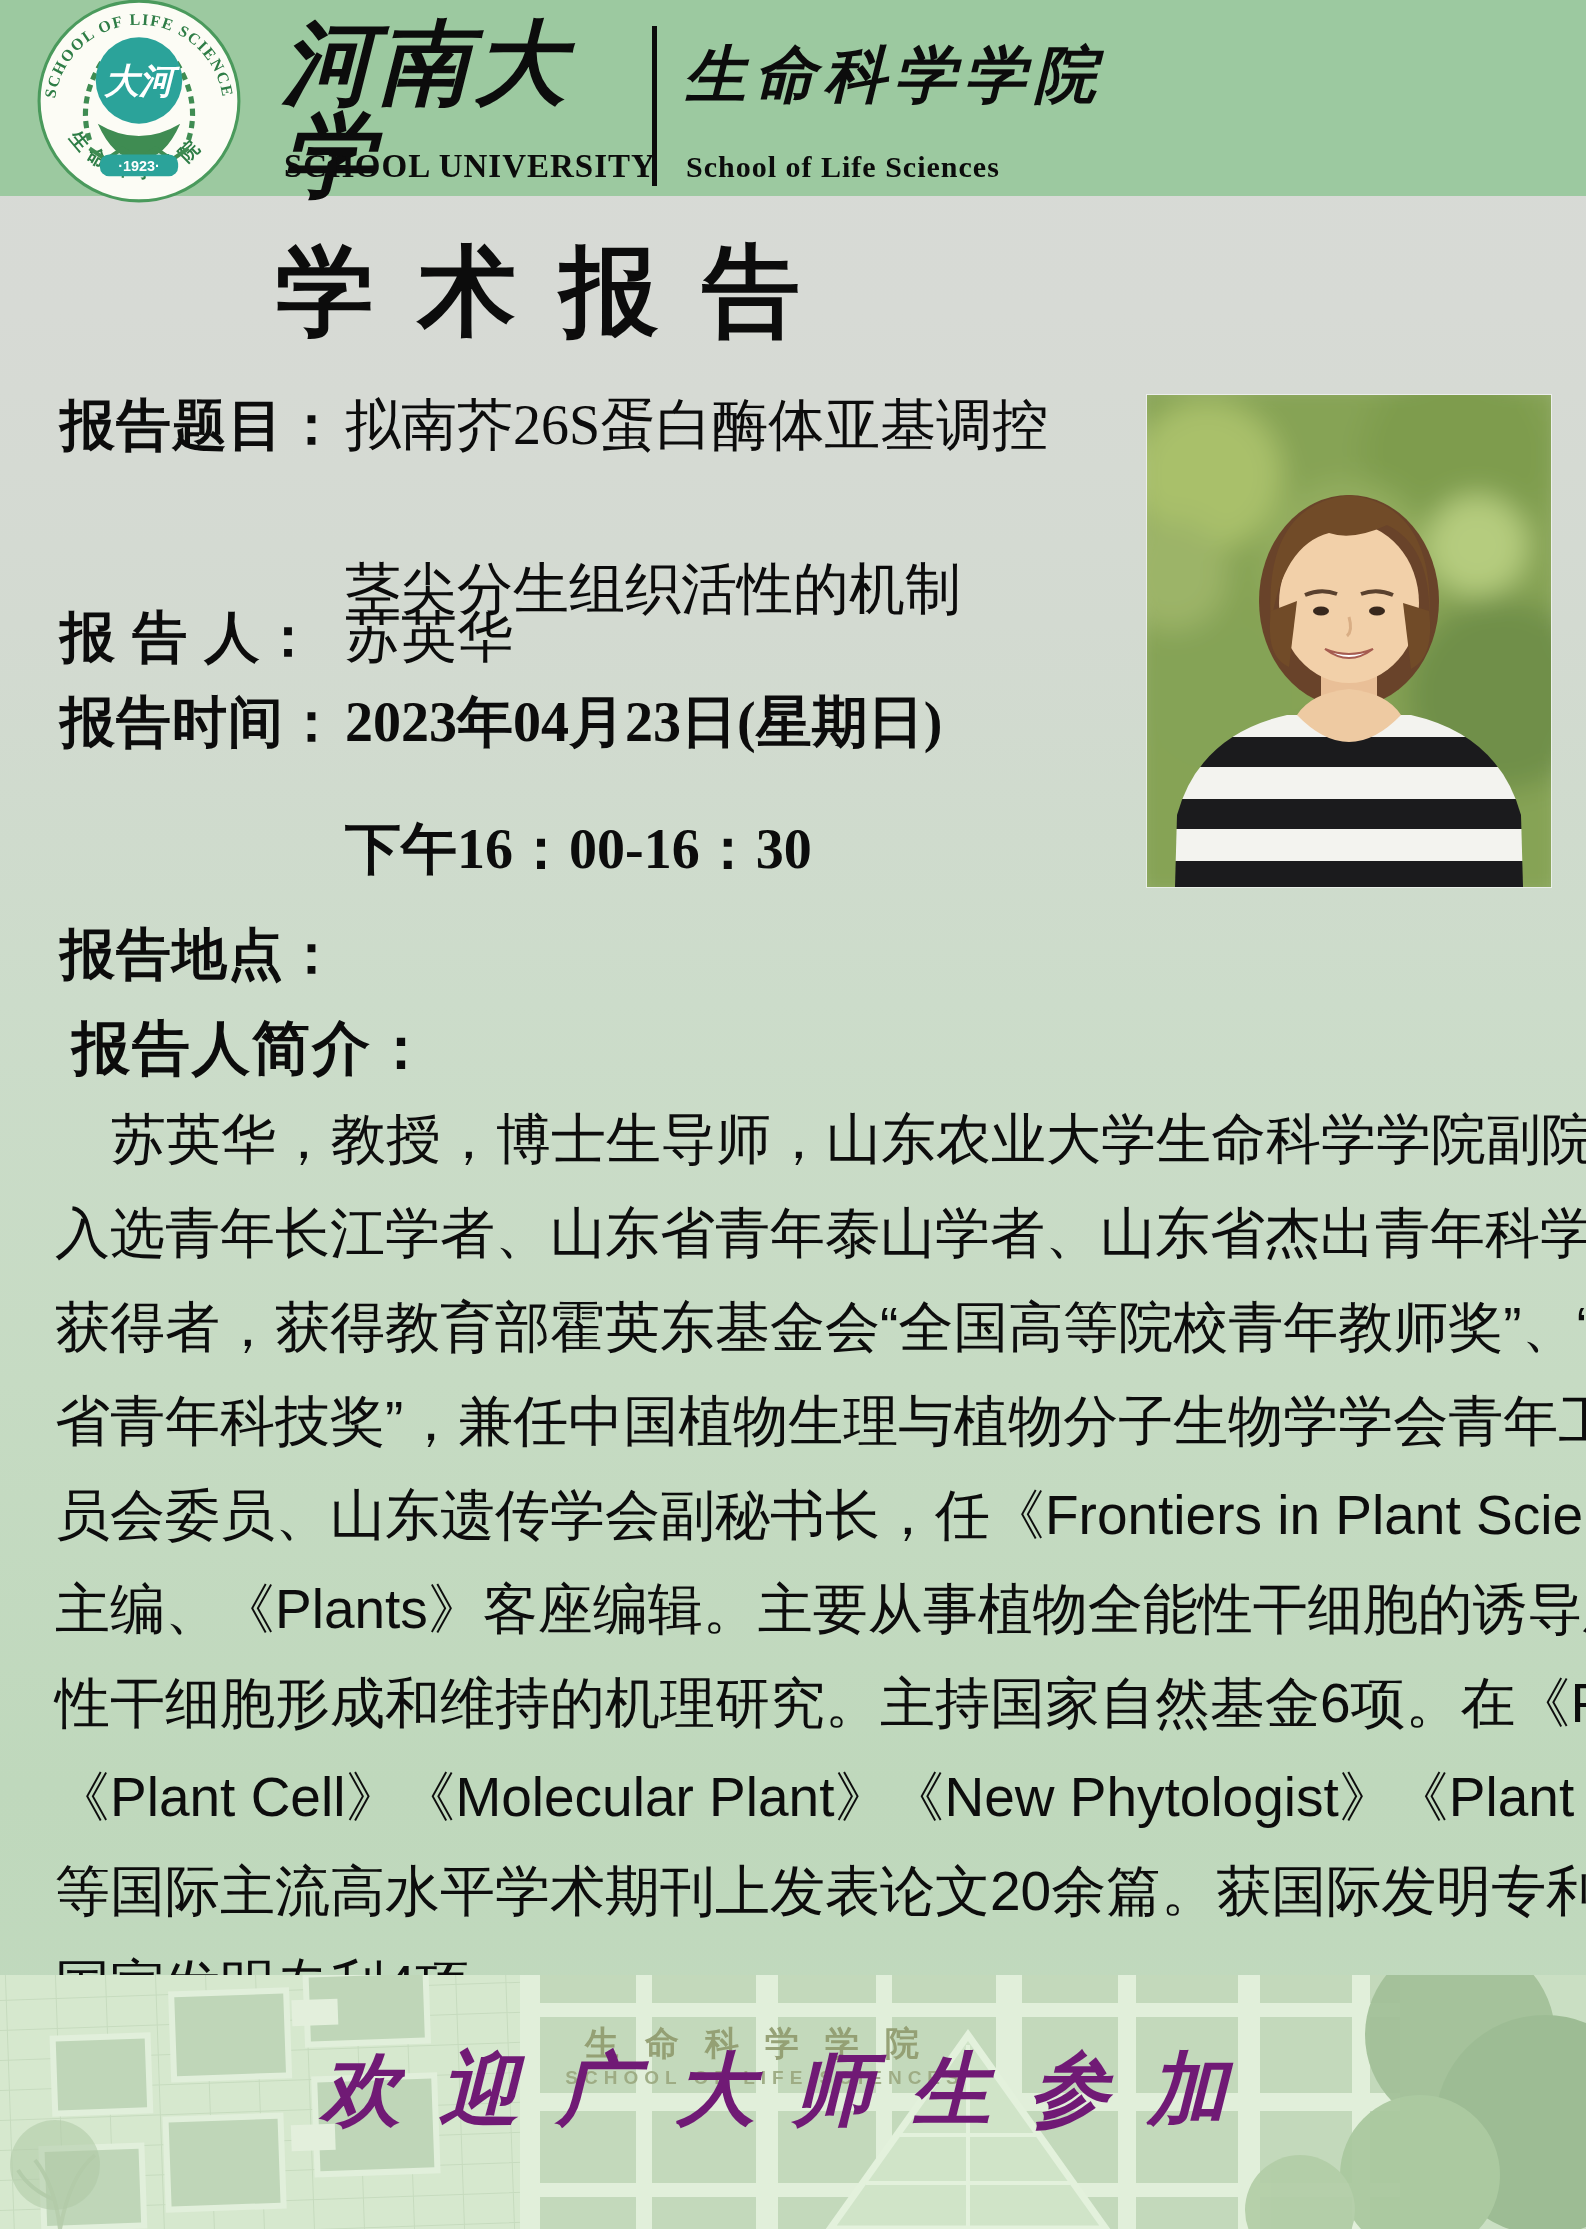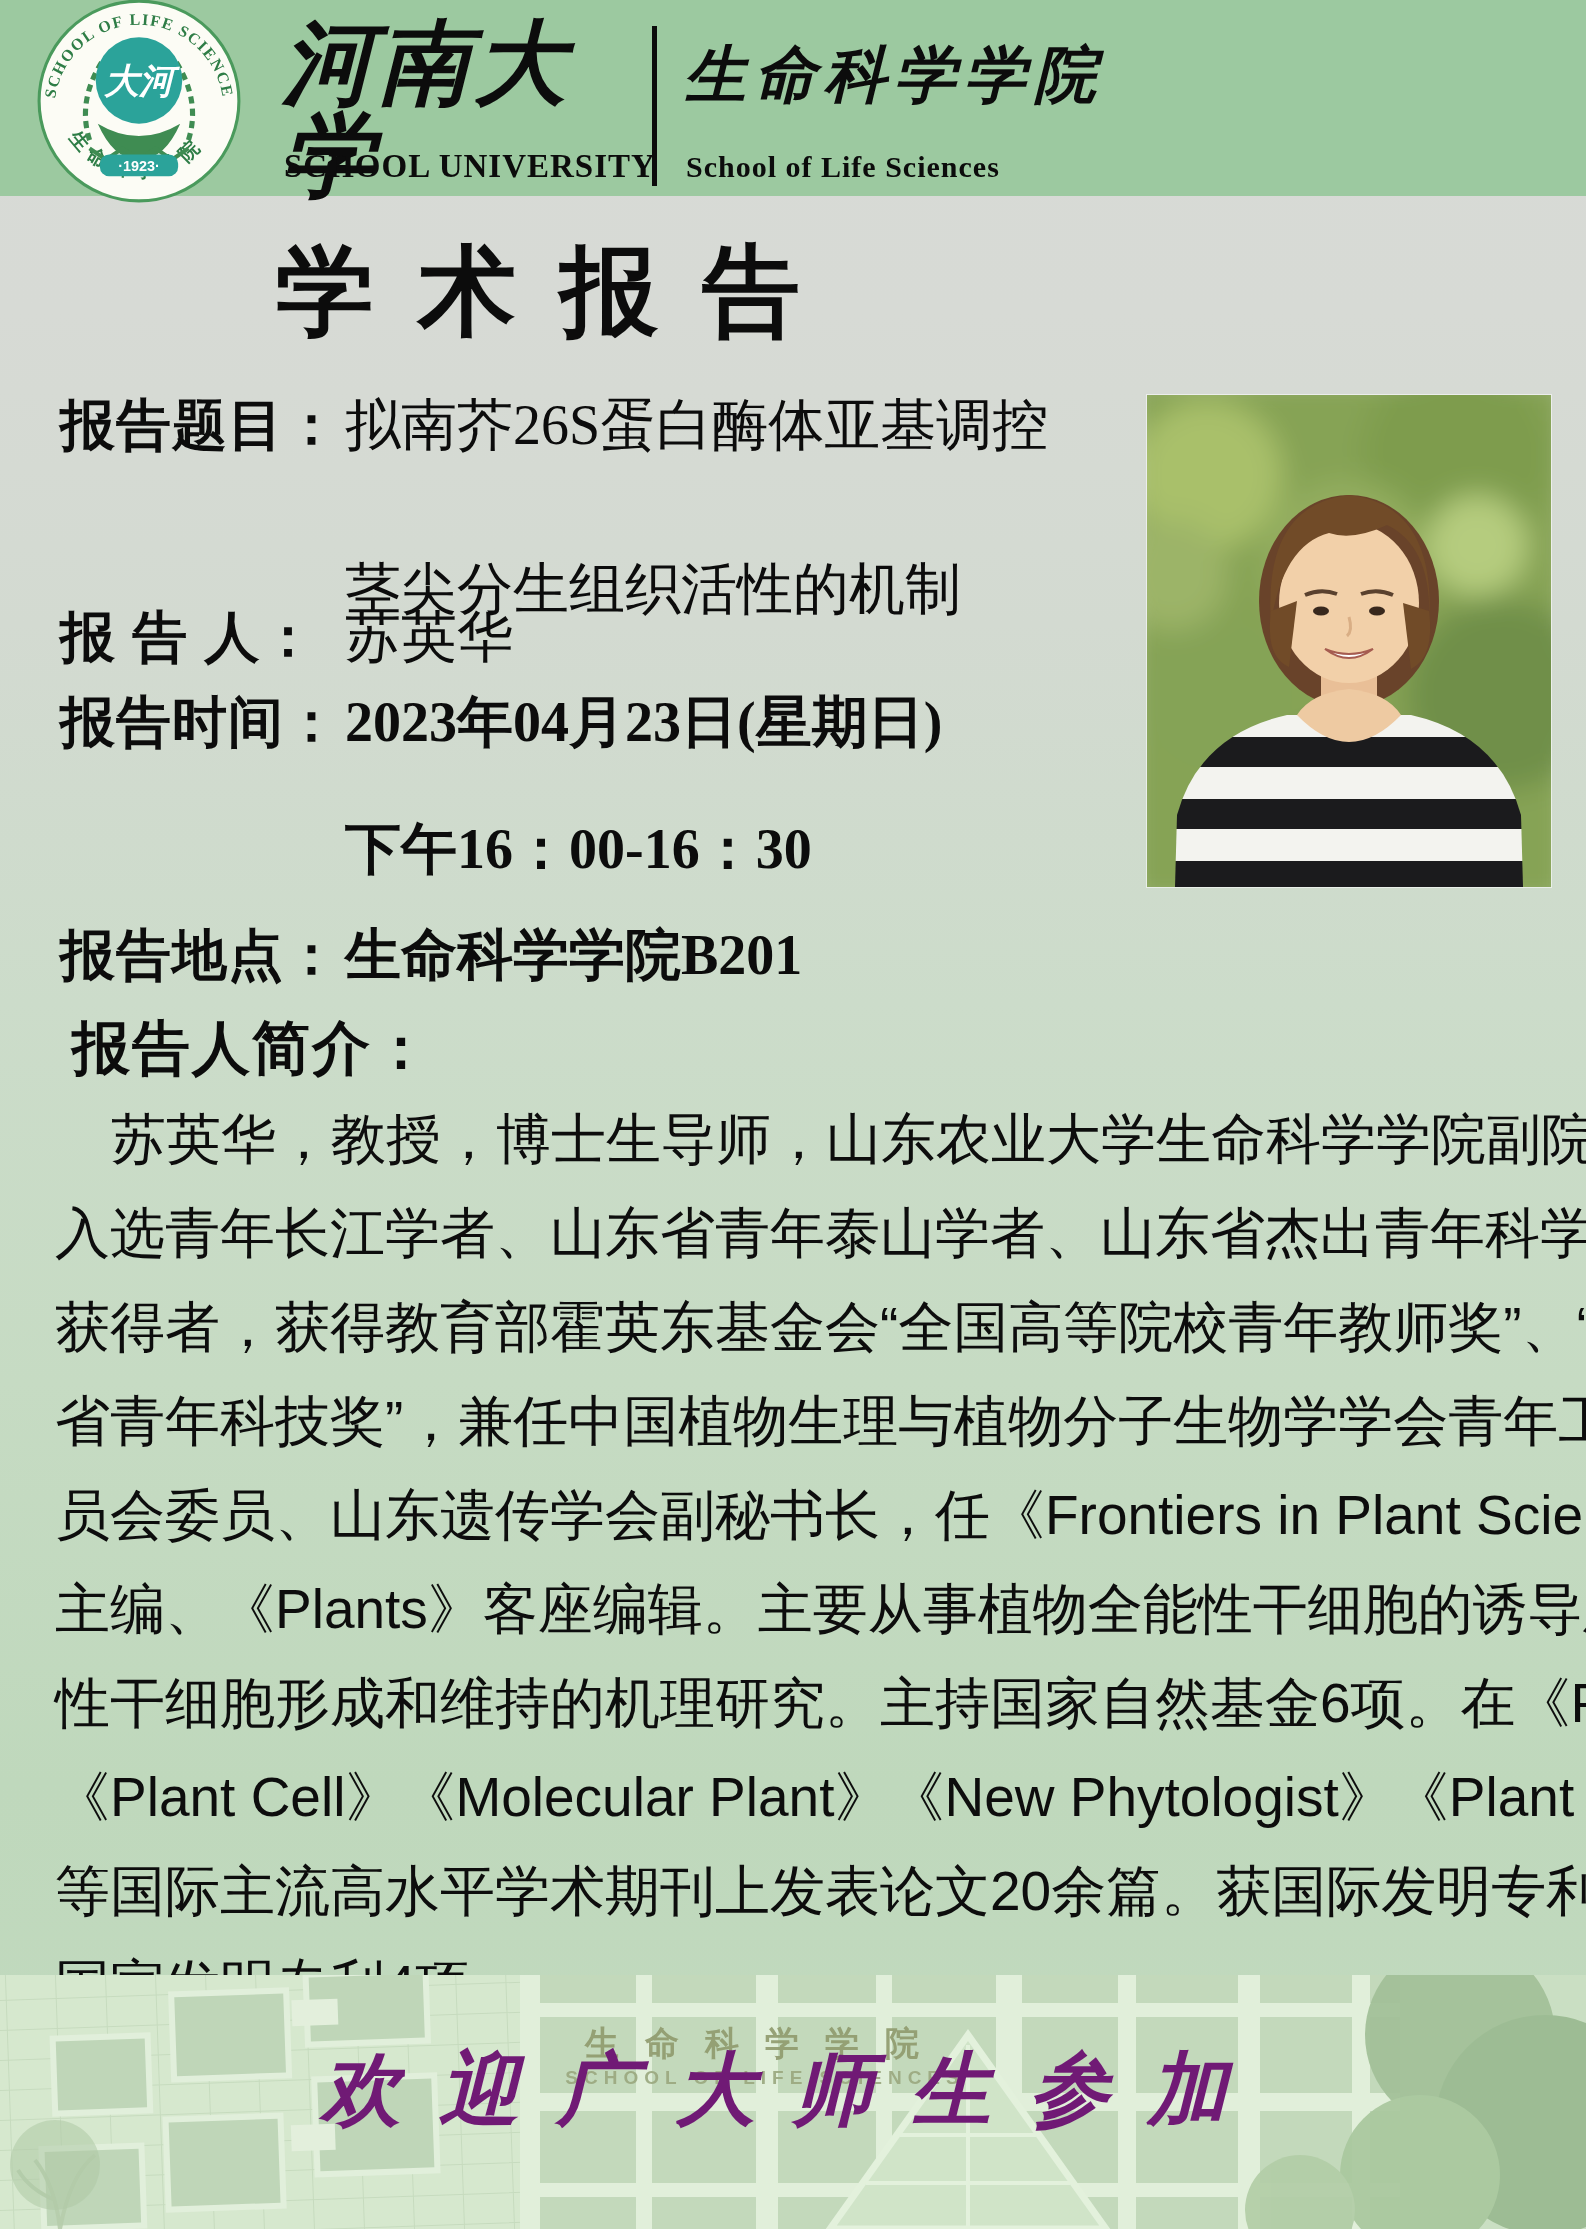--- a/index.html
+++ b/index.html
@@ -111,21 +111,20 @@
   <div class="drow r3">
     <span class="dlabel">报告时间：</span>
     <span class="dvalue v-bold">2023年04月23日(星期日)</span>
   </div>
   <div class="drow r4">
     <span class="dlabel"></span>
     <span class="dvalue v-bold">下午16：00-16：30</span>
   </div>
   <div class="drow r5">
     <span class="dlabel">报告地点：</span>
-    <span class="dvalue v-bold">生命科学学院B201</span>
   </div>
 
   <div class="photo">
     <svg viewBox="0 0 404 492" width="404" height="492">
       <defs>
         <pattern id="stripes" width="12" height="62" patternUnits="userSpaceOnUse">
           <rect width="12" height="32" fill="#f3f3ef"></rect>
           <rect y="32" width="12" height="30" fill="#1b1b1d"></rect>
         </pattern>
         <filter id="blurbg" x="-20%" y="-20%" width="140%" height="140%">

